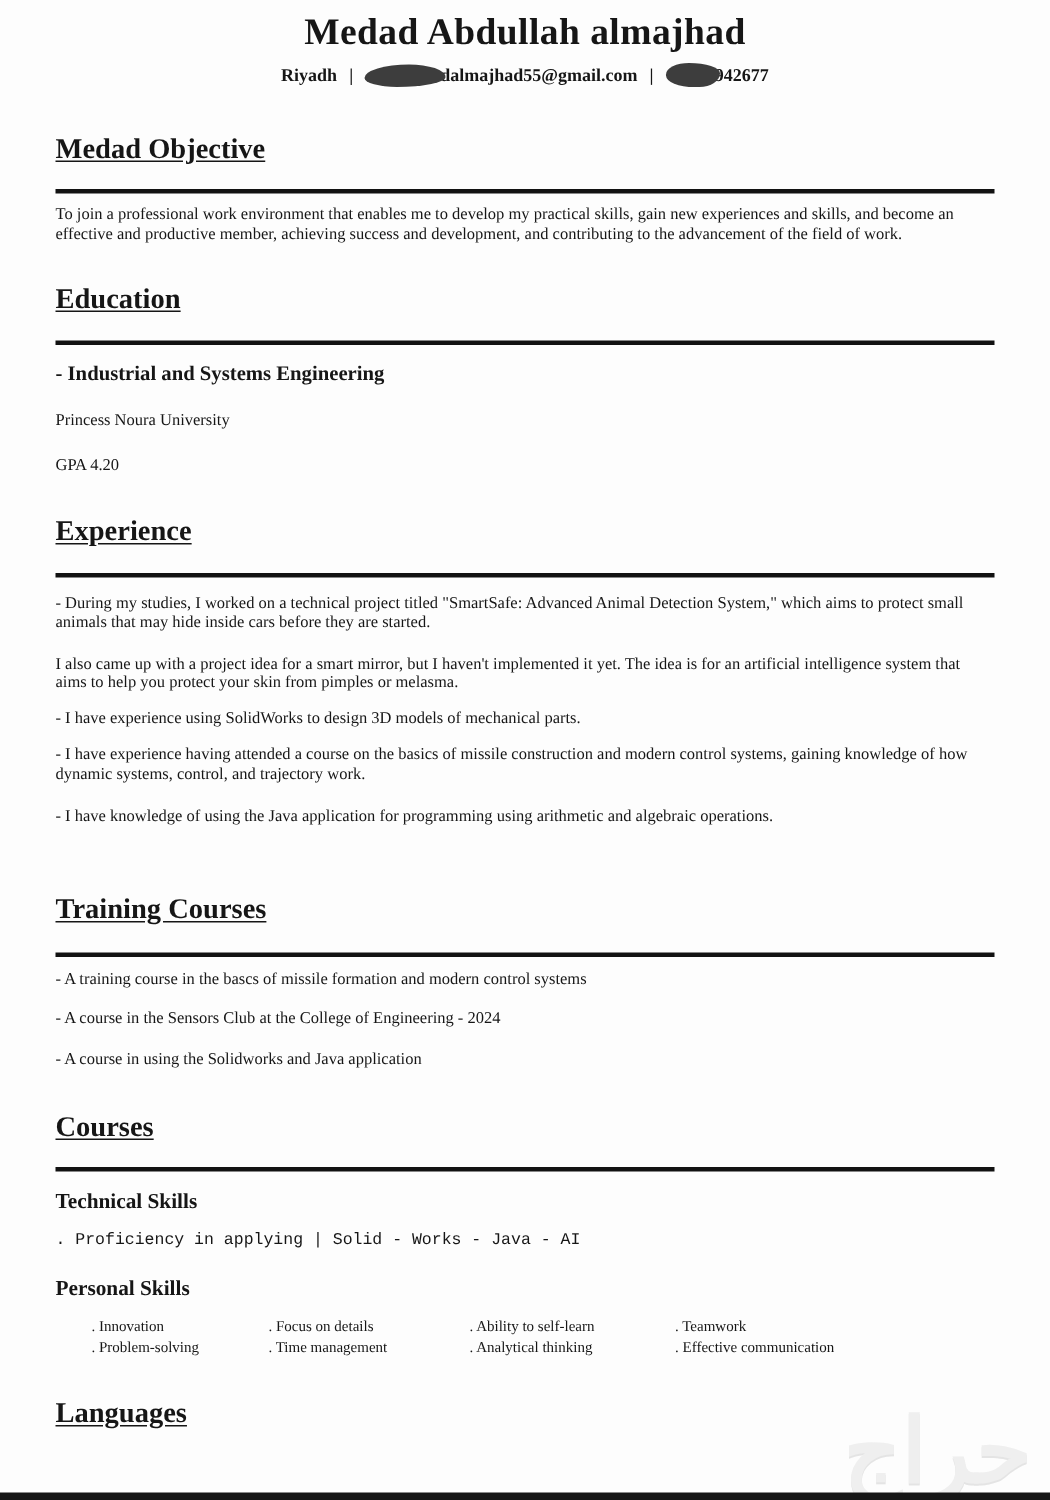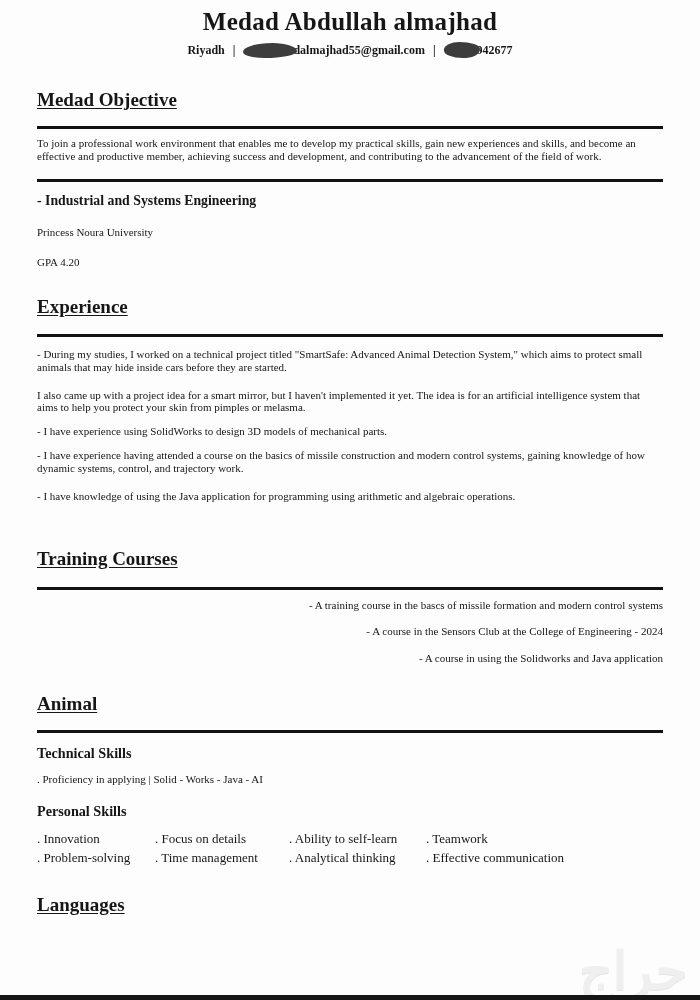--- a/index.html
+++ b/index.html
@@ -48,44 +48,45 @@
   .edu-line2 { margin-top:17px; }
   .edu-line3 { margin-top:17px; }
 
   .sec-experience .section-title { margin-top:27px; }
   .sec-experience .rule { margin-top:16px; }
   .exp-item { margin-top:11px; }
   .exp-item.gap { margin-top:15px; }
 
   .sec-training .section-title { margin-top:45px; }
   .sec-training .rule { margin-top:17px; }
-  .training-item { margin-top:9px; line-height:1.6;text-align:right; }
+  .training-item { margin-top:9px; line-height:1.6; }
   .training-item:first-of-type { margin-top:7px; }
 
   .sec-skills .section-title { margin-top:26px; }
   .sec-skills .rule { margin-top:15px; }
   .sub-title {
     font-size:14.2px; font-weight:bold; 
     text-underline-offset:2px; margin:0;
   }
   .tech-title { margin-top:12px; }
-  .tech-item { margin-top:11px; }
+  .tech-item { margin-top:11px;font-family:Liberation Mono, monospace; }
   .personal-title { margin-top:17px; }
   .skills-grid {
     display:grid;
     grid-template-columns:118px 134px 137px auto;
     margin-top:11px; row-gap:3px;
-    font-size:13px;
+    font-size:10px;
+    margin-left:24px;
   }
 
   .sec-languages .section-title { margin-top:28px; }
 
   .watermark {
     position:absolute; right:12px; bottom:2px;
-    font-size:52px; font-weight:bold;
+    font-size:60px; font-weight:bold;
     color:#efefef;
     text-shadow:0 1px 0 #e4e4e4;
     letter-spacing:2px;
     pointer-events:none;
     line-height:1;
   }
   .bottom-bar {
     position:absolute; left:0; bottom:0; width:700px; height:5px;
     background:#161616;
   }
@@ -100,20 +101,21 @@
     <span>Riyadh</span><span class="sep">|</span><span class="redaction email-blob"></span><span>dalmajhad55@gmail.com</span><span class="sep">|</span><span class="redaction phone-blob"></span><span>942677</span>
   </div>
 
   <div class="sec-objective">
     <h2 class="section-title">Medad Objective</h2>
     <div class="rule"></div>
     <p class="body-text">To join a professional work environment that enables me to develop my practical skills, gain new experiences and skills, and become an effective and productive member, achieving success and development, and contributing to the advancement of the field of work.</p>
   </div>
 
   <div class="sec-education">
+    <h2 class="section-title">Education</h2>
     <div class="rule"></div>
     <p class="body-text edu-line1">- Industrial and Systems Engineering</p>
     <p class="body-text edu-line2">Princess Noura University</p>
     <p class="body-text edu-line3">GPA 4.20</p>
   </div>
 
   <div class="sec-experience">
     <h2 class="section-title">Experience</h2>
     <div class="rule"></div>
     <p class="body-text exp-item">- During my studies, I worked on a technical project titled "SmartSafe: Advanced Animal Detection System," which aims to protect small animals that may hide inside cars before they are started.</p>
@@ -125,21 +127,21 @@
 
   <div class="sec-training">
     <h2 class="section-title">Training Courses</h2>
     <div class="rule"></div>
     <p class="body-text training-item">- A training course in the bascs of missile formation and modern control systems</p>
     <p class="body-text training-item">- A course in the Sensors Club at the College of Engineering - 2024</p>
     <p class="body-text training-item">- A course in using the Solidworks and Java application</p>
   </div>
 
   <div class="sec-skills">
-    <h2 class="section-title">Animal</h2>
+    <h2 class="section-title">Courses</h2>
     <div class="rule"></div>
     <h3 class="sub-title tech-title">Technical Skills</h3>
     <p class="body-text tech-item">. Proficiency in applying | Solid - Works - Java - AI</p>
     <h3 class="sub-title personal-title">Personal Skills</h3>
     <div class="skills-grid">
       <span>. Innovation</span>
       <span>. Focus on details</span>
       <span>. Ability to self-learn</span>
       <span>. Teamwork</span>
       <span>. Problem-solving</span>

